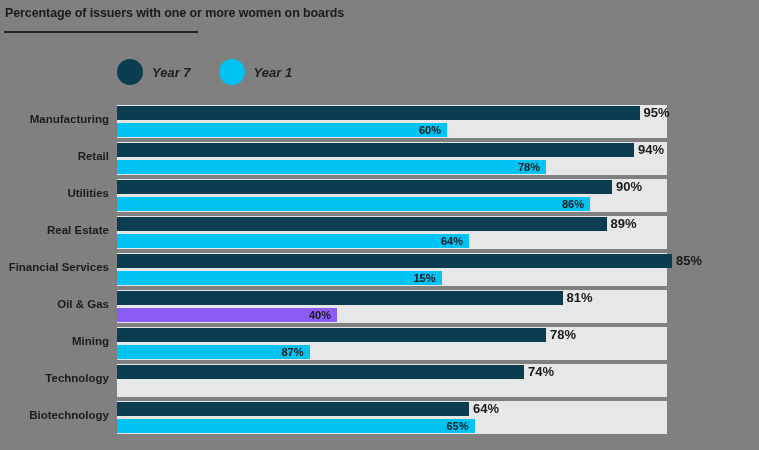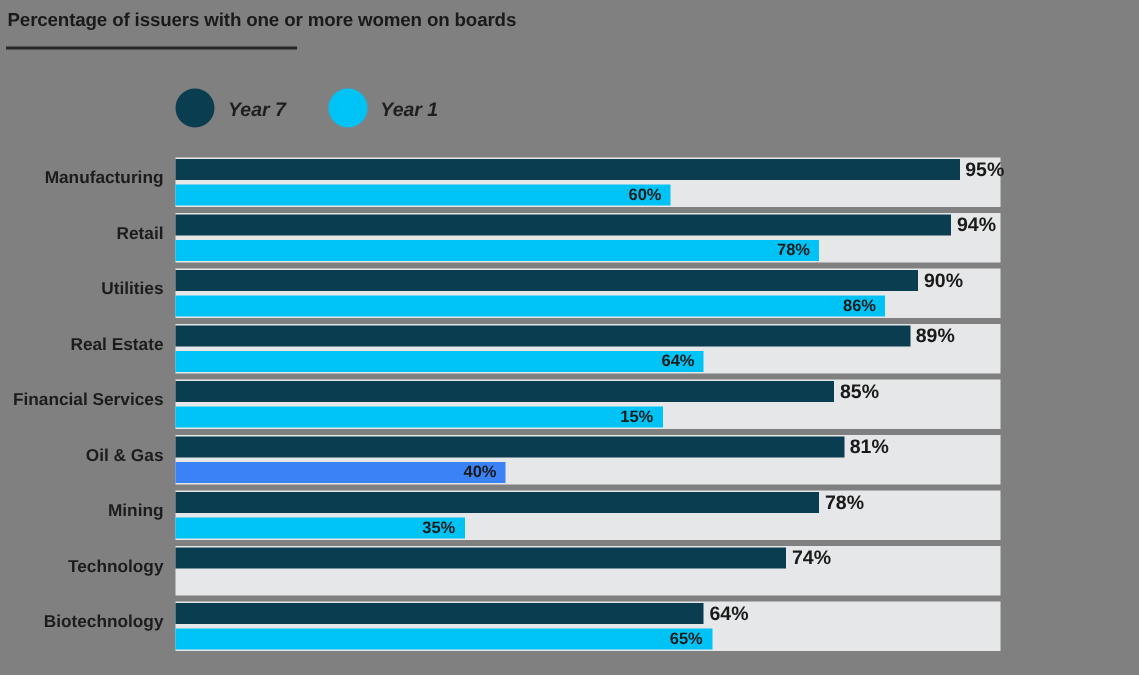--- a/index.html
+++ b/index.html
@@ -198,47 +198,47 @@
             <span class="val-out">89%</span>
           </div>
           <div class="bar bar-cyan" style="width: 352px; background: rgb(0, 195, 245);">
             <span class="val-in">64%</span>
           </div>
         </div>
       </div>
       <div class="row">
         <div class="row-label">Financial Services</div>
         <div class="track">
-          <div class="bar bar-dark" style="width: 439px; background: rgb(10, 61, 79);">
+          <div class="bar bar-dark" style="width: 555px; background: rgb(10, 61, 79);">
             <span class="val-out">85%</span>
           </div>
           <div class="bar bar-cyan" style="width: 324.5px; background: rgb(0, 195, 245);">
             <span class="val-in">15%</span>
           </div>
         </div>
       </div>
       <div class="row">
         <div class="row-label">Oil &amp; Gas</div>
         <div class="track">
           <div class="bar bar-dark" style="width: 445.5px; background: rgb(10, 61, 79);">
             <span class="val-out">81%</span>
           </div>
-          <div class="bar bar-cyan" style="width: 220px; background: #3b82f6;">
+          <div class="bar bar-cyan" style="width: 220px; background: #8b5cf6;">
             <span class="val-in">40%</span>
           </div>
         </div>
       </div>
       <div class="row">
         <div class="row-label">Mining</div>
         <div class="track">
           <div class="bar bar-dark" style="width: 429px; background: rgb(10, 61, 79);">
             <span class="val-out">78%</span>
           </div>
           <div class="bar bar-cyan" style="width: 192.5px; background: rgb(0, 195, 245);">
-            <span class="val-in">35%</span>
+            <span class="val-in">87%</span>
           </div>
         </div>
       </div>
       <div class="row">
         <div class="row-label">Technology</div>
         <div class="track">
           <div class="bar bar-dark" style="width: 407px; background: rgb(10, 61, 79);">
             <span class="val-out">74%</span>
           </div>
           <div class="bar bar-cyan" style="width: 214.5px; background: rgb(0, 195, 245); margin-top: 26px;">

